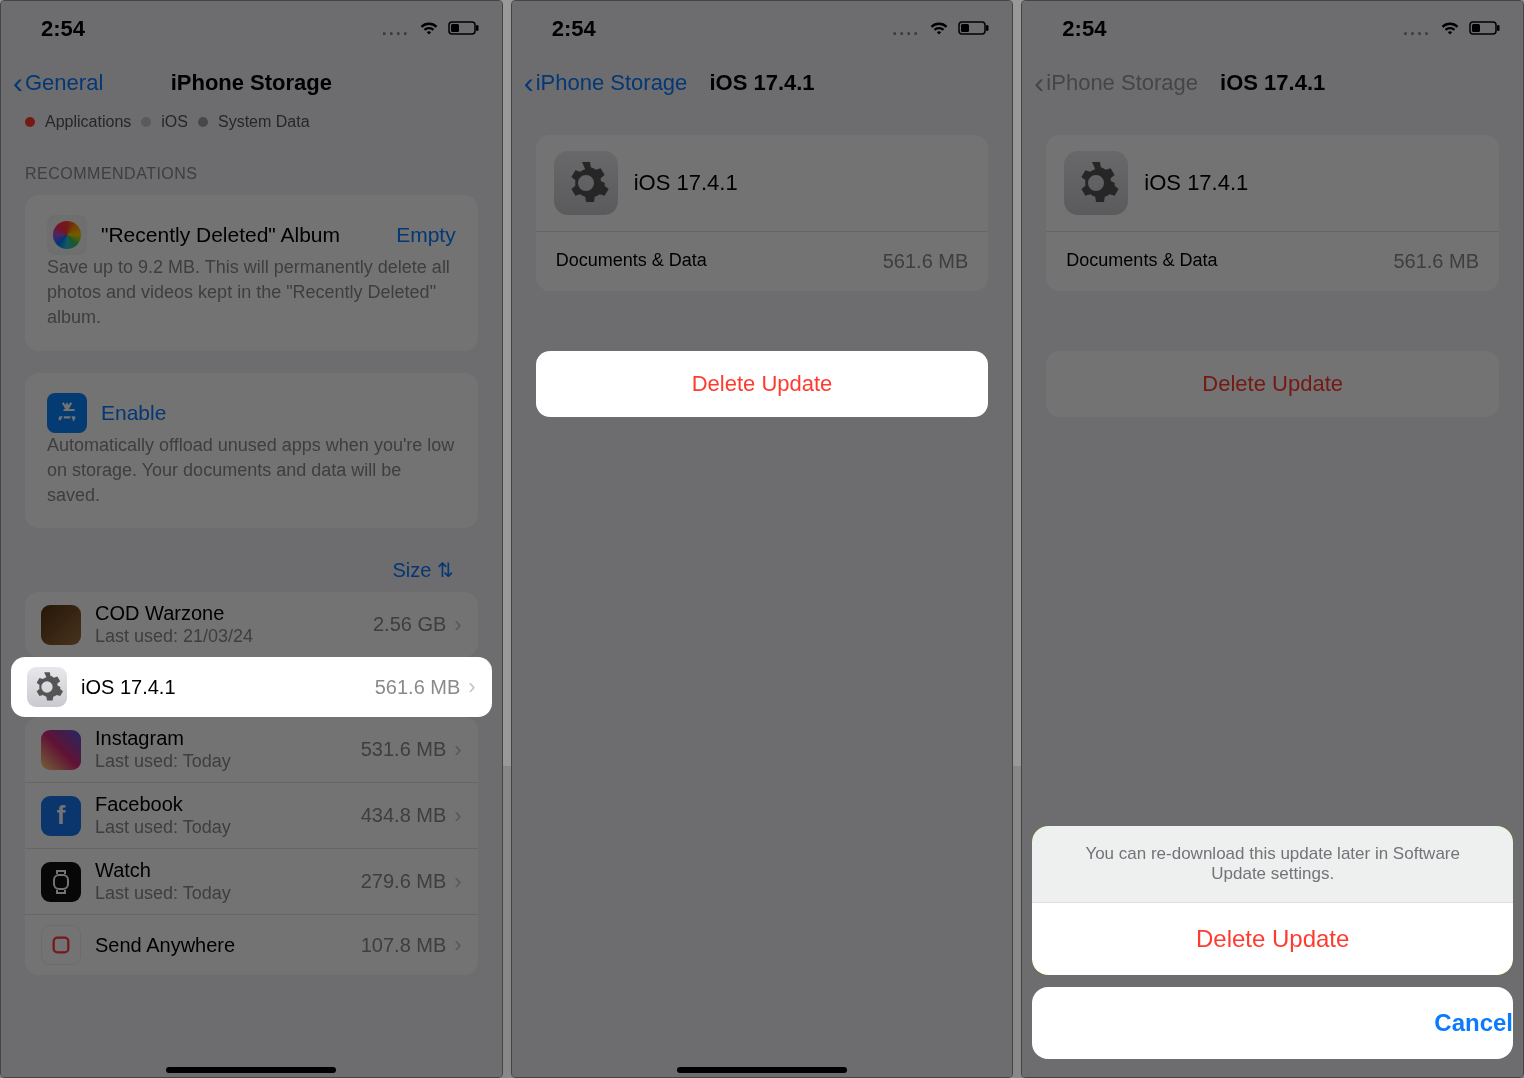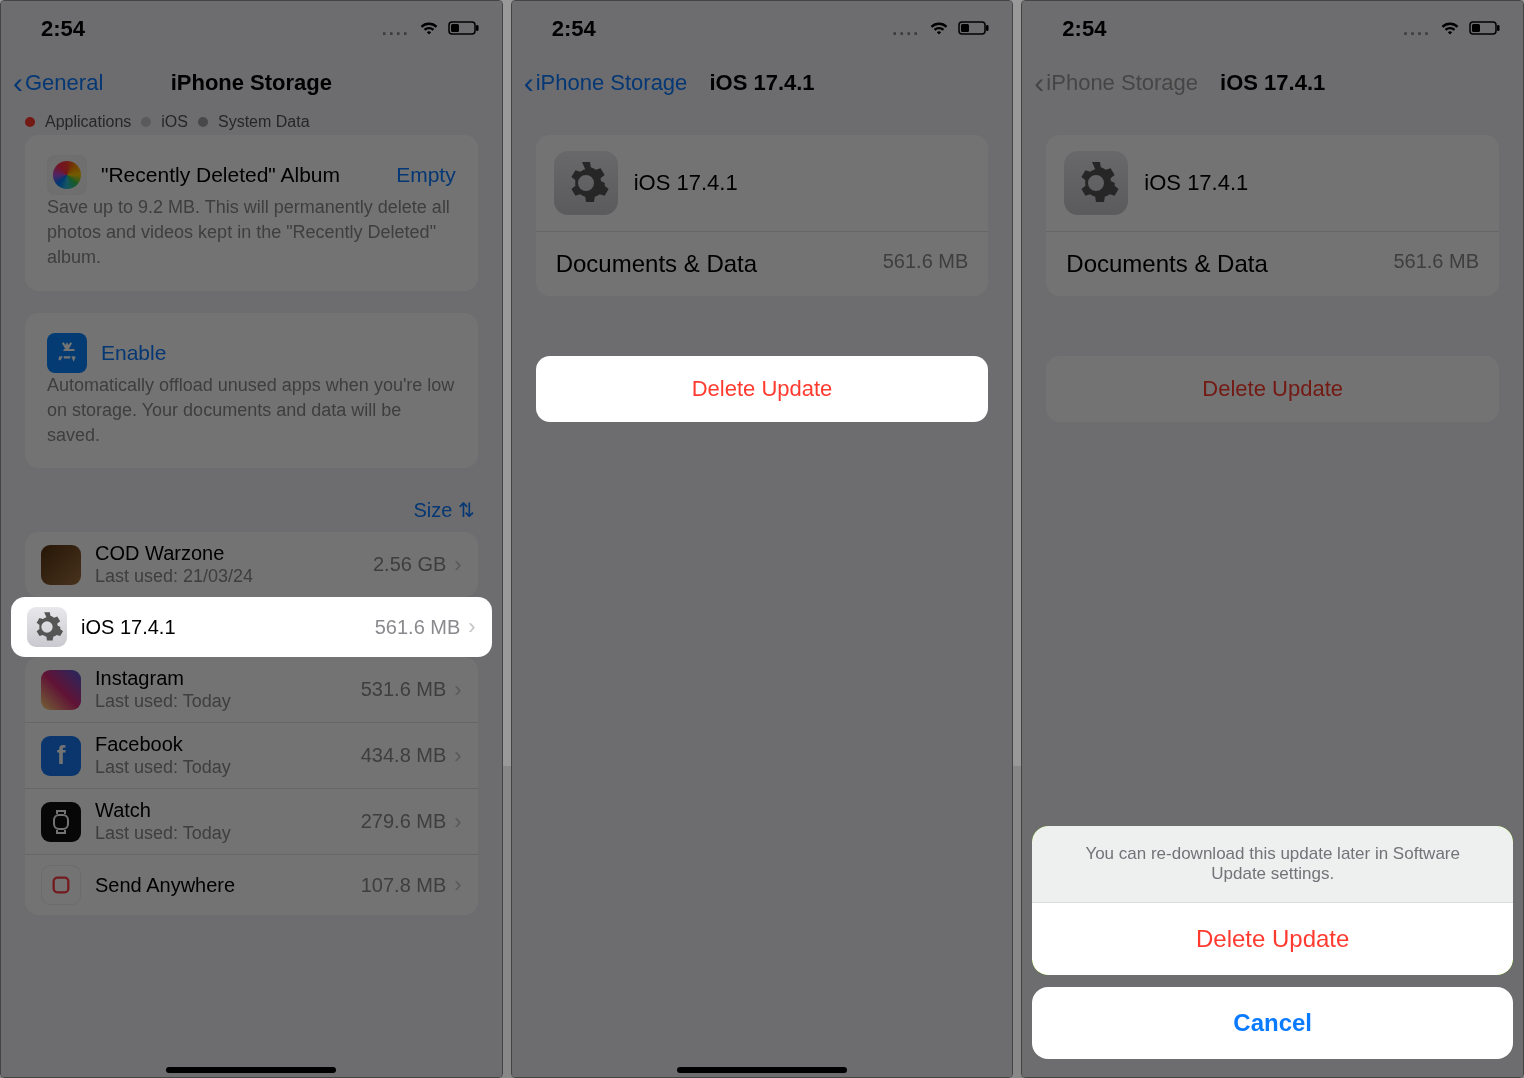--- a/index.html
+++ b/index.html
@@ -21,49 +21,49 @@
   .legend-dot { width: 10px; height: 10px; border-radius: 50%; }
   .section-header { font-size: 16px; color: #8a8a8e; padding: 30px 24px 12px; letter-spacing: 0.5px; }
   .card { margin: 0 24px 22px; background: #fff; border-radius: 14px; padding: 20px 22px; }
   .card-top { display: flex; align-items: center; gap: 14px; }
   .card-icon { width: 40px; height: 40px; border-radius: 8px; background: linear-gradient(135deg,#ff5f6d,#ffc371); flex-shrink: 0; }
   .card-icon.appstore { background: #0a84ff; display:flex; align-items:center; justify-content:center; color:#fff; font-size:24px;}
   .card-icon.photos { background: radial-gradient(circle,#fff,#f0f0f0); display:flex; align-items:center; justify-content:center;}
   .card-title { font-size: 21px; font-weight: 500; color: #000; flex: 1; }
   .card-action { color: #0a7aff; font-size: 21px; cursor: pointer; }
   .card-desc { font-size: 18px; color: #8a8a8e; line-height: 1.4; }
-  .sort-row { text-align: right; padding: 8px 27px 10px; color: #0a7aff; font-size: 20px; }
+  .sort-row { text-align: right; padding: 8px 48px 10px; color: #0a7aff; font-size: 20px; }
   .app-list { margin: 0 24px; background: #fff; border-radius: 14px; overflow: hidden; }
   .app-list .app-row:last-child { border-bottom: none; justify-content: center; }
   .app-row { display: flex; align-items: center; padding: 10px 16px; border-bottom: 1px solid #e2e2e6; cursor: pointer; }
   .app-icon { width: 40px; height: 40px; border-radius: 9px; background: #555; margin-right: 14px; flex-shrink: 0; display:flex; align-items:center; justify-content:center; }
   .app-info { flex: 1; display: flex; flex-direction: column; overflow:hidden;}
   .app-name { font-size: 20px; color: #000; }
   .app-sub { font-size: 18px; color: #8a8a8e; margin-top: 1px; }
   .app-size { font-size: 20px; color: #8a8a8e; margin-right: 8px; }
   .chevron { font-size: 22px; color: #c5c5c8; }
   .highlight-wrap { position: relative; z-index: 10; margin: 0 10px; }
   .highlight-wrap .app-row { background: #fff; border-radius: 14px; border: none; }
   
   .group-card { margin: 26px 24px; background: #fff; border-radius: 14px; overflow: hidden; }
   .group-head { display: flex; align-items: center; padding: 16px 18px; gap: 16px; }
   .big-icon { width: 64px; height: 64px; border-radius: 14px; background: linear-gradient(180deg,#e8e8ec,#c9c9cf); display:flex; align-items:center; justify-content:center; }
   .group-title { font-size: 22px; font-weight: 500; color: #000; }
   .group-row { display: flex; justify-content: space-between; padding: 18px 20px; border-top: 1px solid #e2e2e6; }
-  .group-row .label { font-size: 24px; color: #000; }
+  .group-row .label { font-size: 18px; color: #000; }
   .group-row .value { font-size: 20px; color: #8a8a8e; }
   .delete-card { margin: 60px 24px; background: #fff; border-radius: 14px; padding: 20px 0; text-align: center; cursor: pointer; }
   .delete-text { color: #ff3b30; font-size: 22px; }
   .highlight-z { position: relative; z-index: 10; }
   
   .sheet-container { position: absolute; left: 10px; right: 10px; bottom: 18px; z-index: 10; }
   .sheet-msg { background: rgba(240,240,244,0.98); border-radius: 16px 16px 0 0; padding: 18px 30px; text-align: center; font-size: 17px; color: #737378; }
   .sheet-btn { background: #fff; text-align: center; padding: 22px 0; font-size: 24px; cursor: pointer; border-radius: 0 0 16px 16px;}
   .sheet-destructive { color: #ff3b30; }
-  .sheet-cancel { margin-top: 12px; border-radius: 16px; color: #0a7aff; font-weight: 600; background:#fff; text-align:center; padding:22px 0; font-size:24px;}
+  .sheet-cancel { margin-top: 12px; border-radius: 16px; color: #0a7aff; font-weight: 600; background:#fff; text-align:right; padding:22px 0; font-size:24px;}
   .sheet-destructive-wrap { background:#84cc16; border-radius:16px; overflow:hidden; }
   .sheet-msg-inner{border-bottom:1px solid #ddd;}
   .home-indicator { position: absolute; bottom: 4px; left: 50%; transform: translateX(-50%); width: 170px; height: 6px; border-radius: 3px; background: #000; z-index: 2; }
   .photos-flower { width:28px; height:28px; border-radius:50%; background: conic-gradient(#ff3b30,#ff9500,#ffcc00,#34c759,#30c0db,#007aff,#af52de,#ff2d55,#ff3b30);}
   .gear-svg { width:34px; height:34px; }
   .gear-svg-big { width:48px; height:48px; }
 </style>
 </head>
 <body>
 
@@ -102,20 +102,21 @@
     <div class="content">
       <div class="legend-row">
         <span class="legend-dot" style="background:#ff3b30"></span>
         <span>Applications</span>
         <span class="legend-dot" style="background:#c8c8cc"></span>
         <span>iOS</span>
         <span class="legend-dot" style="background:#a0a0a6"></span>
         <span>System Data</span>
       </div>
 
+      <div class="section-header">RECOMMENDATIONS</div>
 
       <div class="card">
         <div class="card-top">
           <div class="card-icon photos">
               <div class="photos-flower"></div>
             </div>
           <div class="card-title">"Recently Deleted" Album</div>
           <div class="card-action">Empty</div>
         </div>
         <div class="card-desc">Save up to 9.2 MB. This will permanently delete all photos and videos kept in the "Recently Deleted" album.</div>

